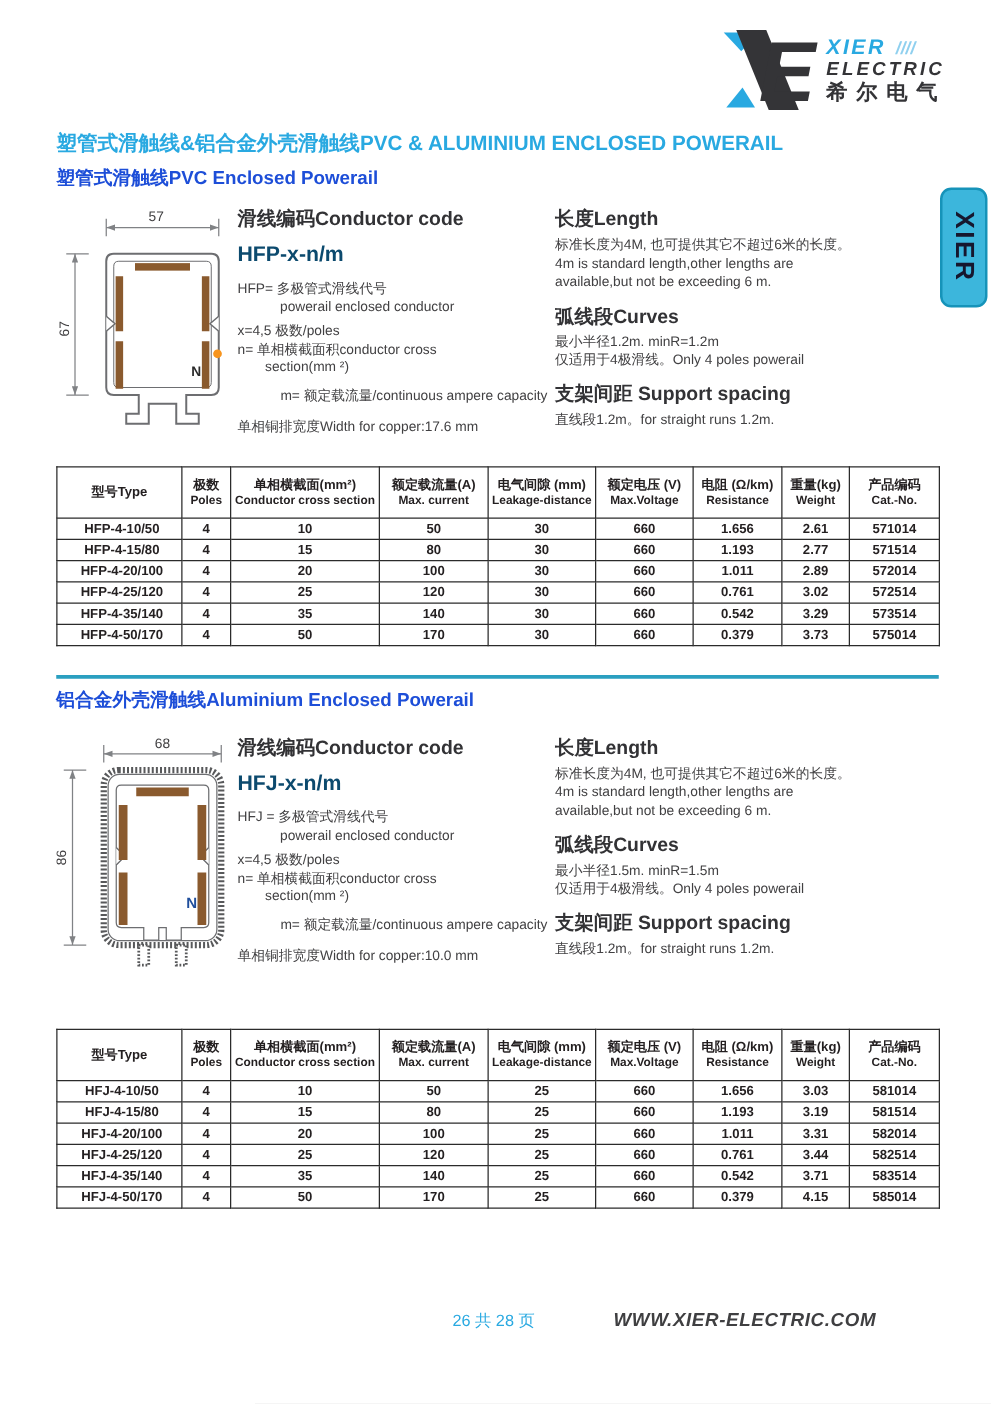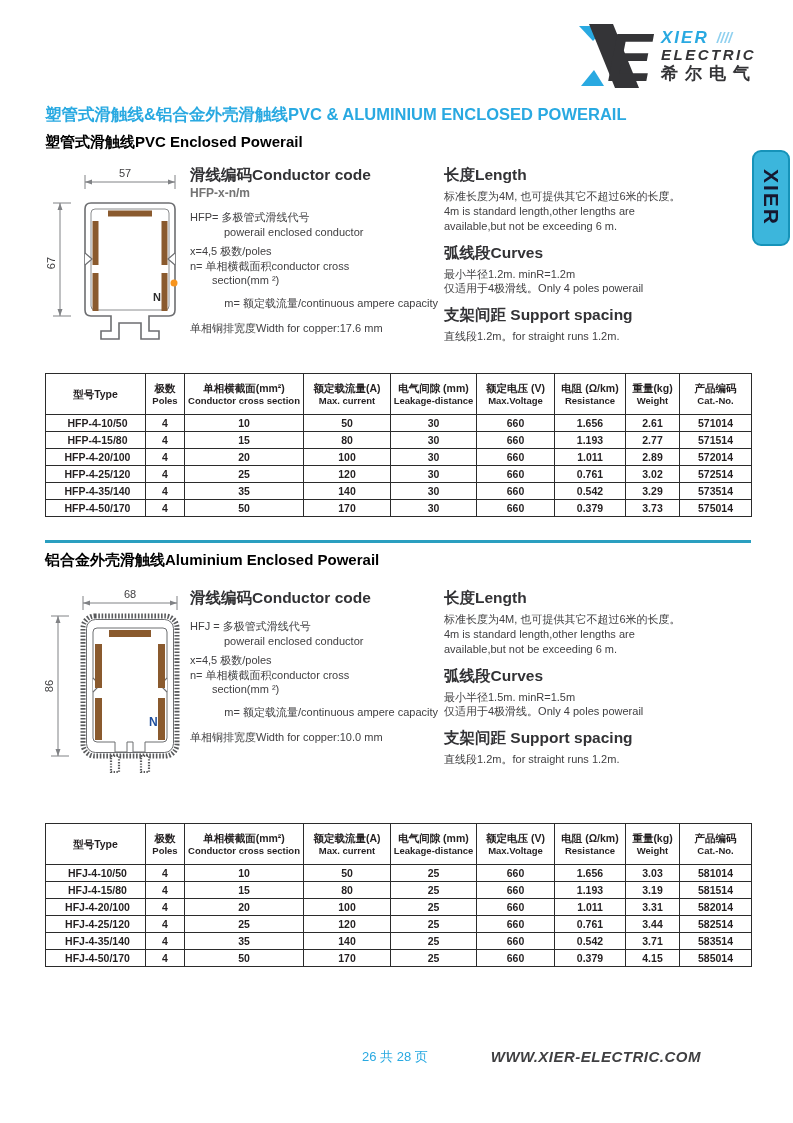--- a/index.html
+++ b/index.html
@@ -23,31 +23,31 @@
     position:absolute; top:150px; right:3px; width:38px; height:96px;
     background:#3cb6dc; border:2px solid #1693b9; border-radius:9px;
     display:flex; align-items:center; justify-content:center;
   }
   .side-tab span {
     writing-mode:vertical-rl; font-weight:bold; font-size:21px;
     color:#16172e; letter-spacing:2px;
   }
   
   .main-title { position:absolute; left:45px; top:104px; font-size:16.5px; font-weight:bold; color:#29a9e1; }
-  .sub-title { position:absolute; left:45px; font-size:15px; font-weight:bold; color:#000000; }
+  .sub-title { position:absolute; left:45px; font-size:15px; font-weight:bold; color:#1d4ed8; }
   .sub1 { top:133px; } .sub2 { top:551px; }
   .divider { position:absolute; left:45px; width:706px; height:3px; background:#2a9fc0; top:540px; }
   
   .sect { position:absolute; left:45px; width:706px; display:flex; }
   .sect1 { top:163px; } .sect2 { top:586px; }
   .draw-col { width:145px; flex:0 0 auto; }
   .code-col { width:248px; flex:0 0 auto; padding-top:2px; }
   .spec-col { width:300px; flex:0 0 auto; margin-left:6px; padding-top:2px; }
   .h-big { font-size:15.5px; font-weight:bold; color:#323235; }
-  .code-line { font-size:12px; font-weight:bold; color:#737373; }
+  .code-line { font-size:17px; font-weight:bold; color:#0c4a6e; margin-top:8px; }
   .small { font-size:11px; color:#414042; line-height:1.35; }
   .def-block { margin-top:10px; }
   .indent1 { padding-left:34px; }
   .indent2 { padding-left:22px; }
   .mt4 { margin-top:4px; } .mt8 { margin-top:8px;text-align:right; } .mt10 { margin-top:10px; }
   .spec-col .h-big { margin-bottom:3px; }
   .spec-group { margin-bottom:9px; }
   
   .spec-table { position:absolute; left:45px; width:706px; border-collapse:collapse; table-layout:fixed; }
   .t1 { top:373px; } .t2 { top:823px; }
@@ -315,20 +315,21 @@
         <rect x="113" y="58" width="7" height="44" fill="#8a5a2e"></rect>
         <rect x="113" y="112" width="7" height="42" fill="#8a5a2e"></rect>
 
         <rect x="66" y="170" width="8" height="16" fill="#ffffff" stroke="#58595b" stroke-width="2.2" stroke-dasharray="1.4 1.4"></rect>
         <rect x="96" y="170" width="8" height="16" fill="#ffffff" stroke="#58595b" stroke-width="2.2" stroke-dasharray="1.4 1.4"></rect>
         <text class="n-blue" x="104" y="140">N</text>
       </svg>
     </div>
     <div class="code-col">
       <div class="h-big">滑线编码Conductor code</div>
+      <div class="code-line">HFJ-x-n/m</div>
       <div class="small def-block">
         <div>HFJ = 多极管式滑线代号</div>
         <div class="indent1">powerail enclosed conductor</div>
         <div class="mt4">x=4,5 极数/poles</div>
         <div>n= 单相横截面积conductor cross</div>
         <div class="indent2">section(mm ²)</div>
         <div class="mt8">m= 额定载流量/continuous ampere capacity</div>
         <div class="mt10">单相铜排宽度Width for copper:10.0 mm</div>
       </div>
     </div>

